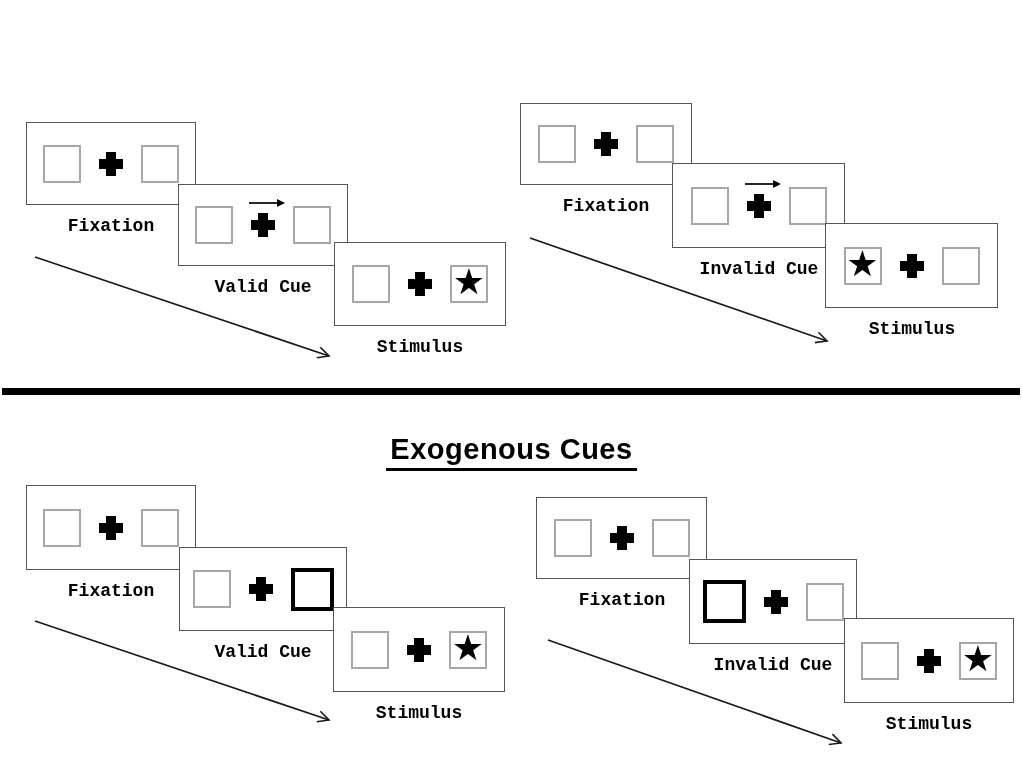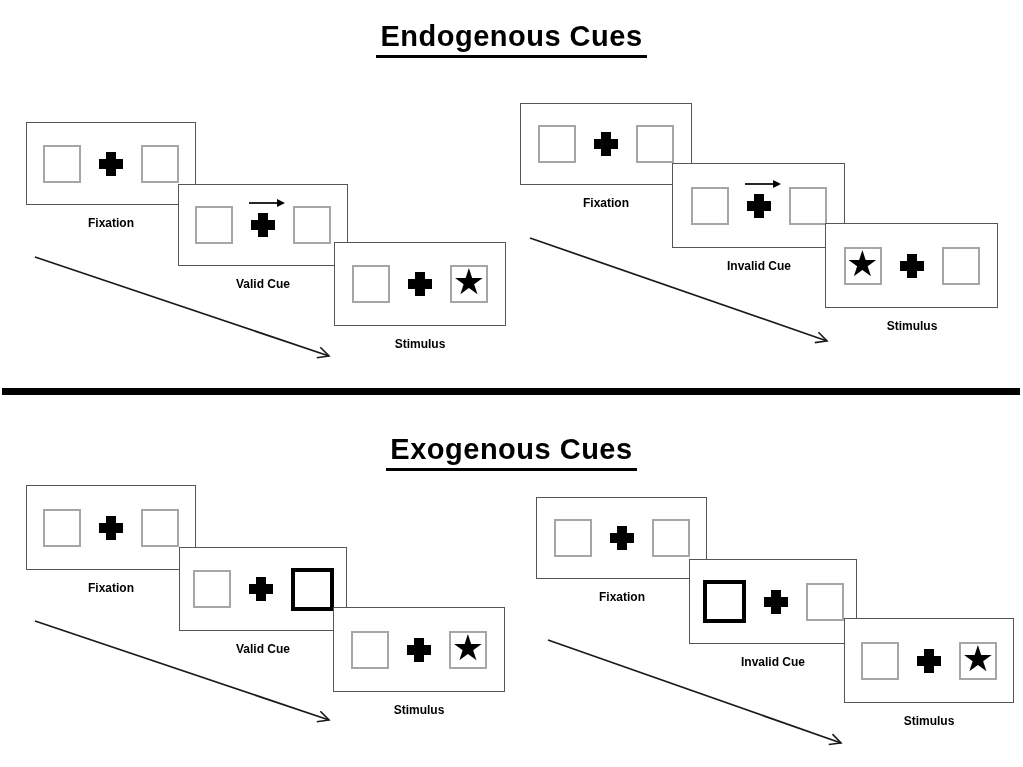--- a/index.html
+++ b/index.html
@@ -28,31 +28,28 @@
   }
 
   .plus-wrap { position: relative; width: 24px; height: 24px; margin: 0 5px; flex: 0 0 auto; }
   .plus { position: absolute; left: 0; top: 0; width: 24px; height: 24px; }
   .plus::before { content: ""; position: absolute; left: 0; top: 7px; width: 24px; height: 10px; background: #000; }
   .plus::after  { content: ""; position: absolute; left: 7px; top: 0; width: 10px; height: 24px; background: #000; }
   .cue-arrow { position: absolute; left: -3px; top: -17px; }
 
   .panel-label {
     position: absolute; width: 150px; text-align: center;
-    font-size: 12px; font-weight: bold; color: #000; white-space: nowrap;
+    font-size: 18px; font-weight: bold; color: #000; white-space: nowrap; font-family: Liberation Mono, monospace;
   }
   .flow-arrow { position: absolute; }
 </style>
 </head>
 <body>
 
 <div id="diagram">
-  <div class="section-title" style="top:20px">
-    <span class="title-text">Endogenous Cues</span>
-  </div>
   <div class="divider"></div>
   <div class="section-title" style="top:433px">
     <span class="title-text">Exogenous Cues</span>
   </div>
 <div class="panel" style="left: 26px; top: 122px; width: 170px; height: 83px;">
       <div class="square gray"></div>
       <div class="plus-wrap">
         <div class="plus"></div>
       </div>
       <div class="square gray"></div>

